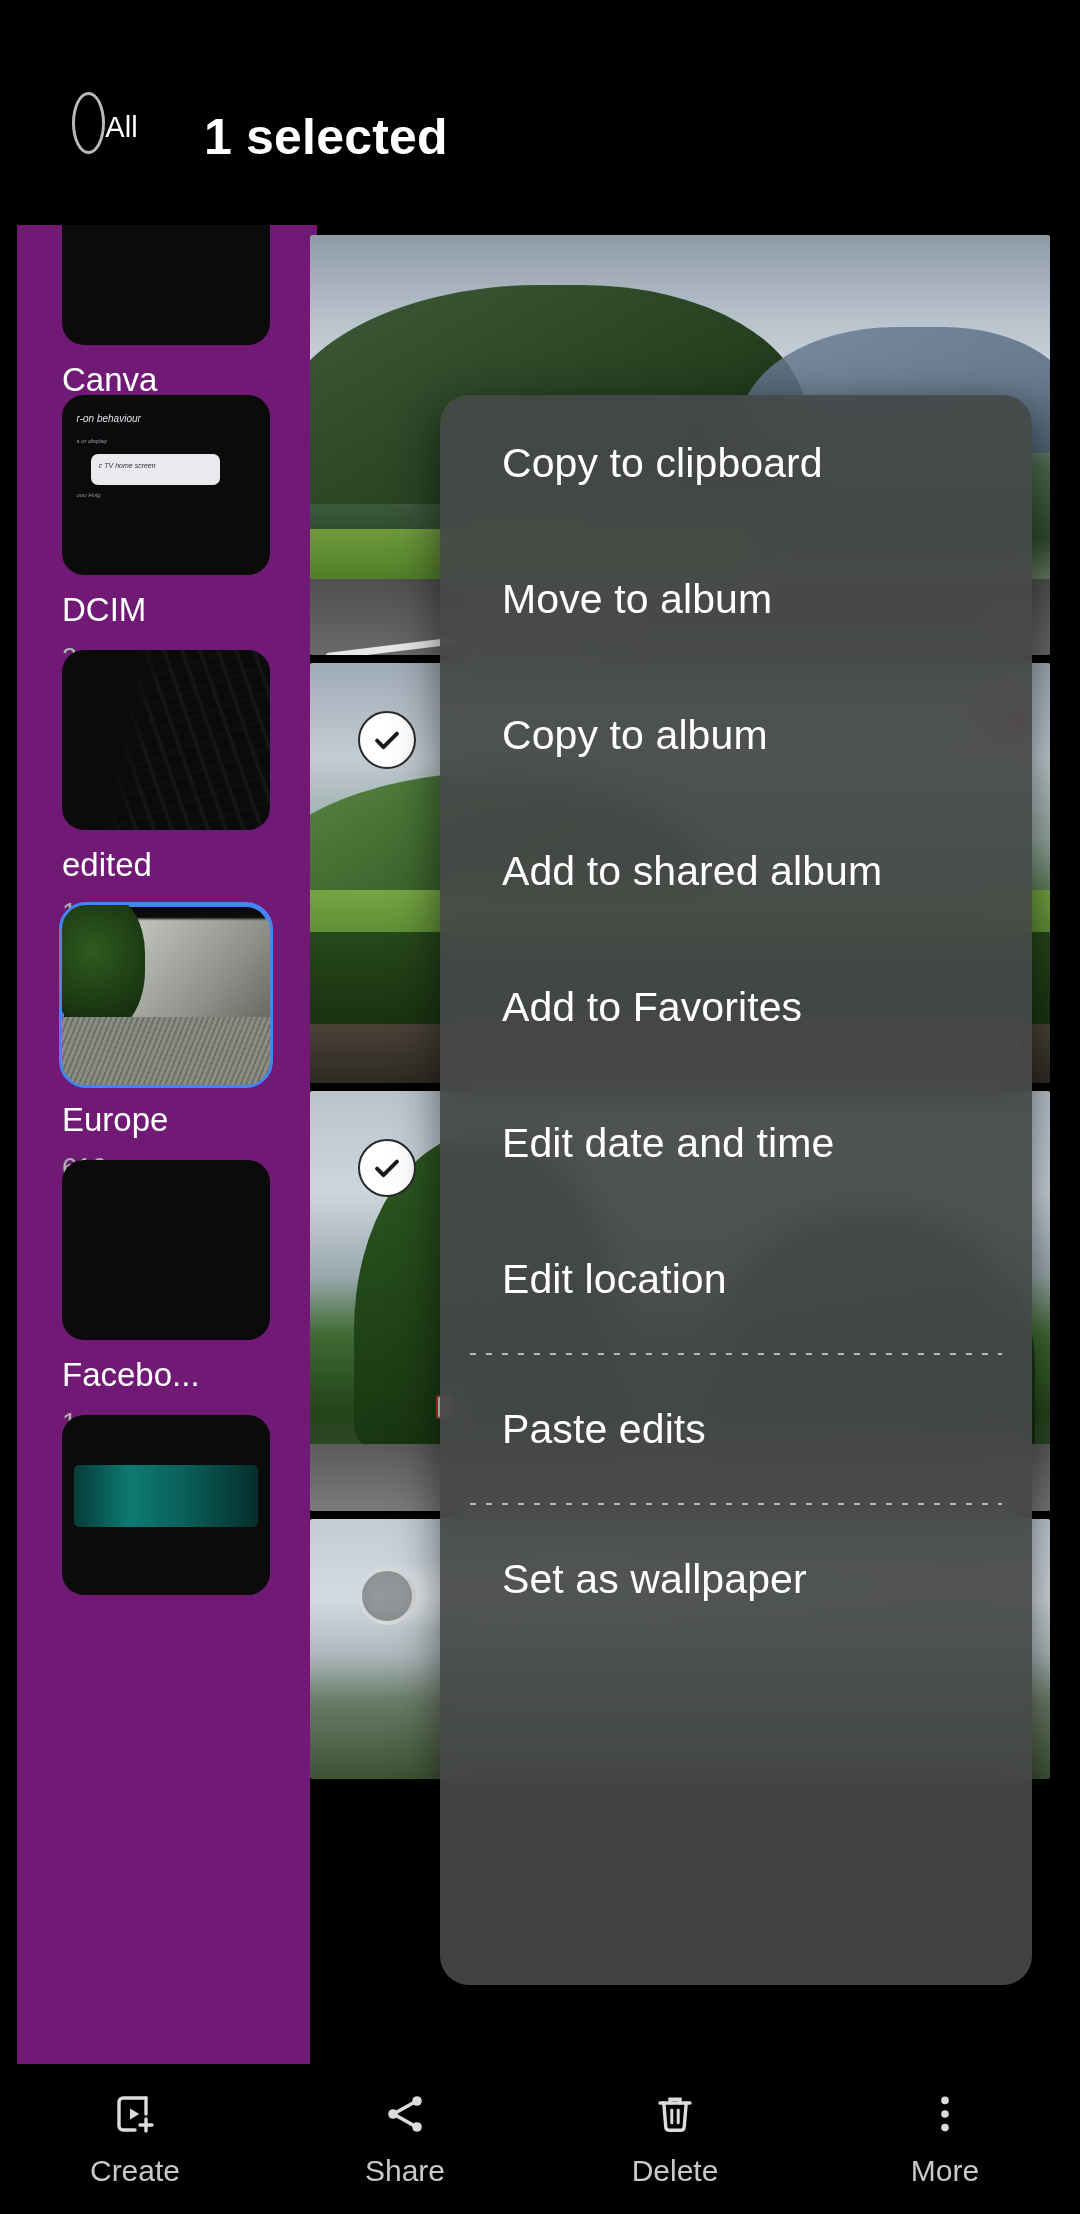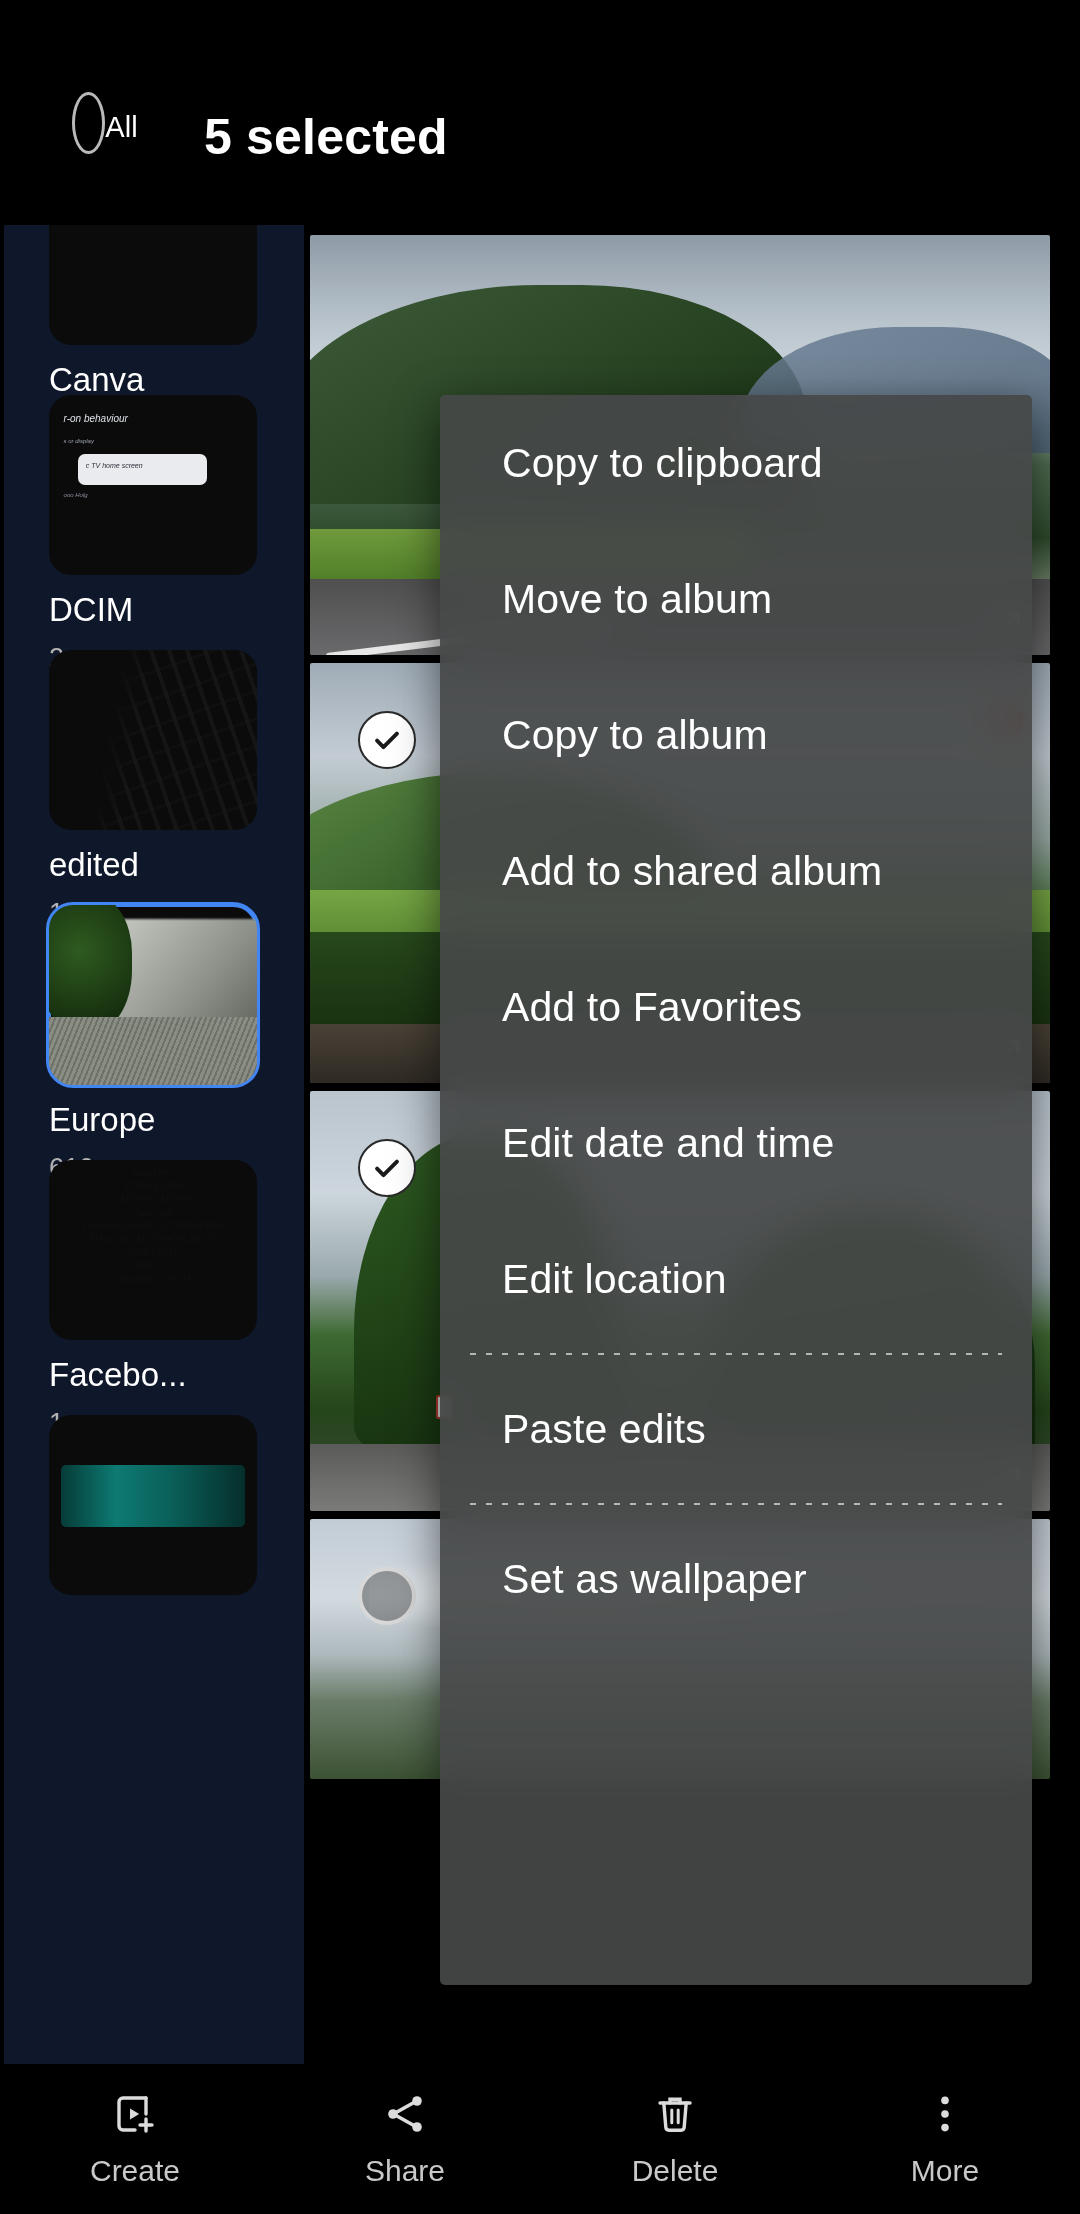--- a/index.html
+++ b/index.html
@@ -26,22 +26,22 @@
   .all-label{
     margin-top:8px; font-size:29px; color:#ffffff; letter-spacing:.2px;
   }
   .selected-title{
     position:absolute; left:204px; top:108px;
     font-size:50px; font-weight:700; color:#fff; letter-spacing:.2px;
   }
 
   
   .rail{
-    position:absolute; left:4px; top:225px; width:300px; bottom:150px;
-    background:#0f172a; overflow:hidden;
+    position:absolute; left:17px; top:225px; width:300px; bottom:150px;
+    background:#701a75; overflow:hidden;
   }
   .album{
     position:absolute; left:45px; width:208px;
   }
   .album .thumb{
     width:208px; height:180px; border-radius:22px; overflow:hidden;
     background:#0b0b0b; position:relative;font-style:italic;
   }
   .album.selected .thumb{
     outline:5px solid #4285f4; outline-offset:-2px;
@@ -223,21 +223,21 @@
   }
   .art4 .cloud{
     position:absolute; left:8%; top:14%; width:72%; height:30%;
     background:radial-gradient(ellipse at 40% 50%, #eef2f5, rgba(238,242,245,0) 70%);
   }
 
   
   .menu{
     position:absolute; left:440px; top:395px; width:592px; height:1590px;
     background:rgba(70,72,72,.93);
-    border-radius:5px;
+    border-radius:29px;
     overflow:hidden;
     backdrop-filter:blur(18px);
     box-shadow:0 14px 46px rgba(0,0,0,.55);
   }
   .menu-inner{ position:relative; width:100%; height:100%; }
   .mi{
     height:136px; display:flex; align-items:center;
     padding-left:62px; font-size:41px; color:#ffffff;
     letter-spacing:.1px; white-space:nowrap;
   }
@@ -260,21 +260,21 @@
   .bb-label{ font-size:30px; color:#c9c9c9; }
 </style>
 </head>
 <body>
 
 <div class="topbar">
   <div class="all-chip">
     <div class="all-ring"></div>
     <div class="all-label">All</div>
   </div>
-  <div class="selected-title">5 selected</div>
+  <div class="selected-title">1 selected</div>
 </div>
 
 <div class="rail">
 
   <div class="album" style="top:-60px;">
     <div class="thumb th-canva"></div>
     <div class="name">Canva</div>
     <div class="count">12</div>
   </div>
 

